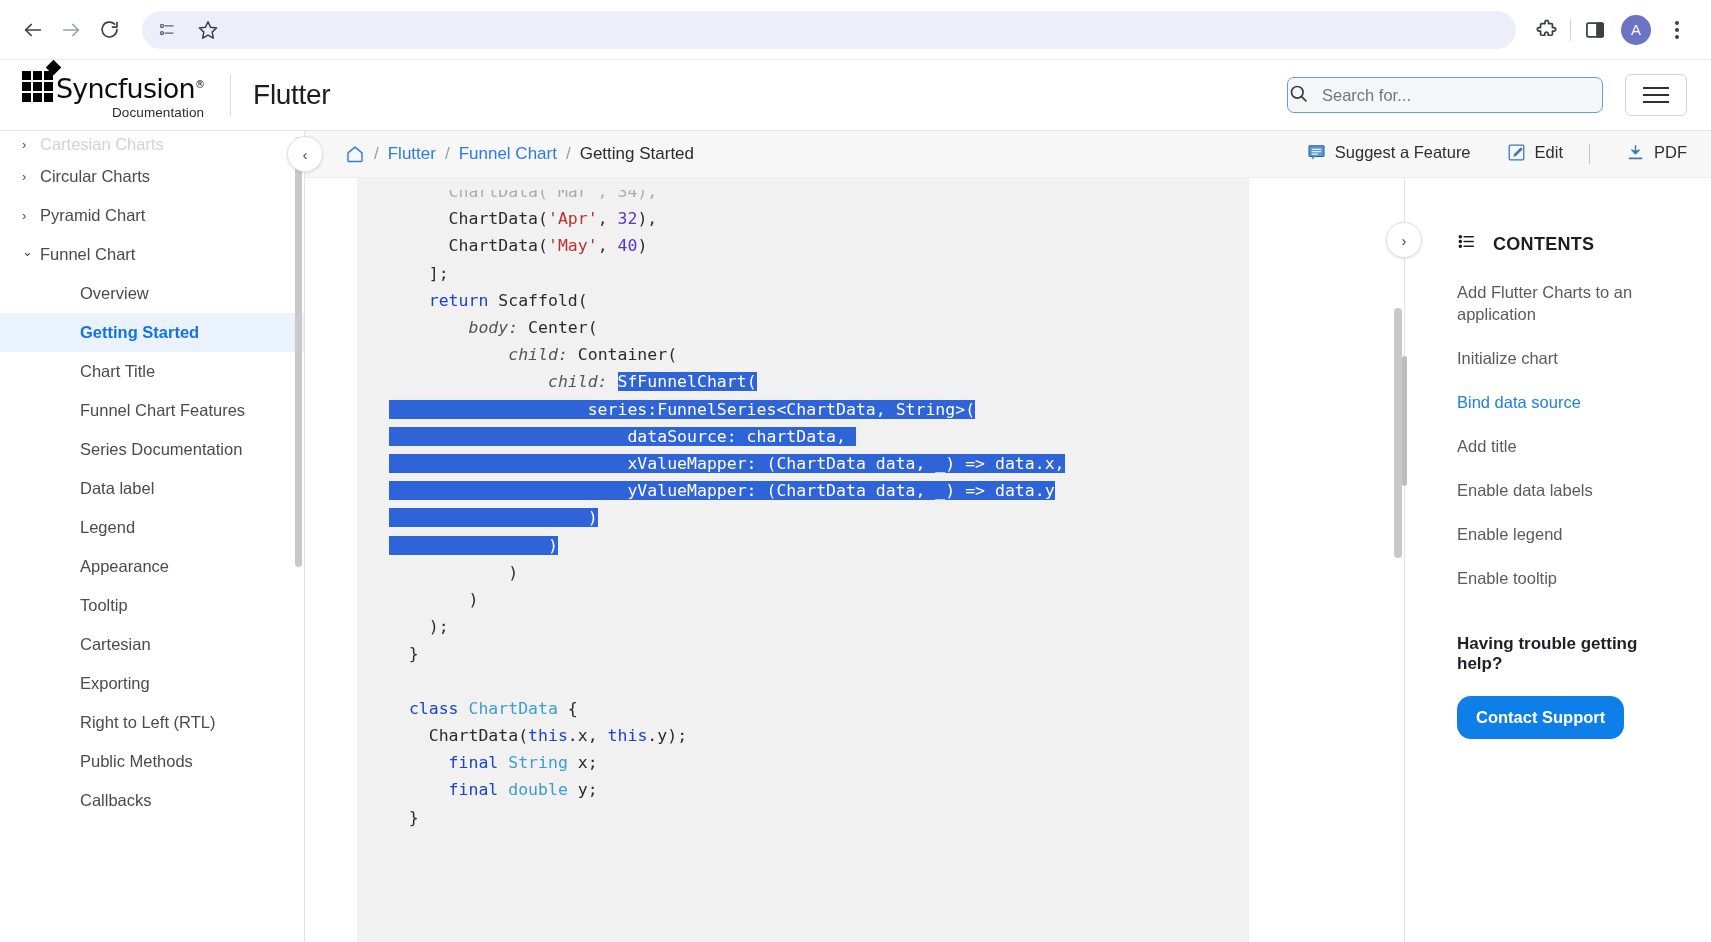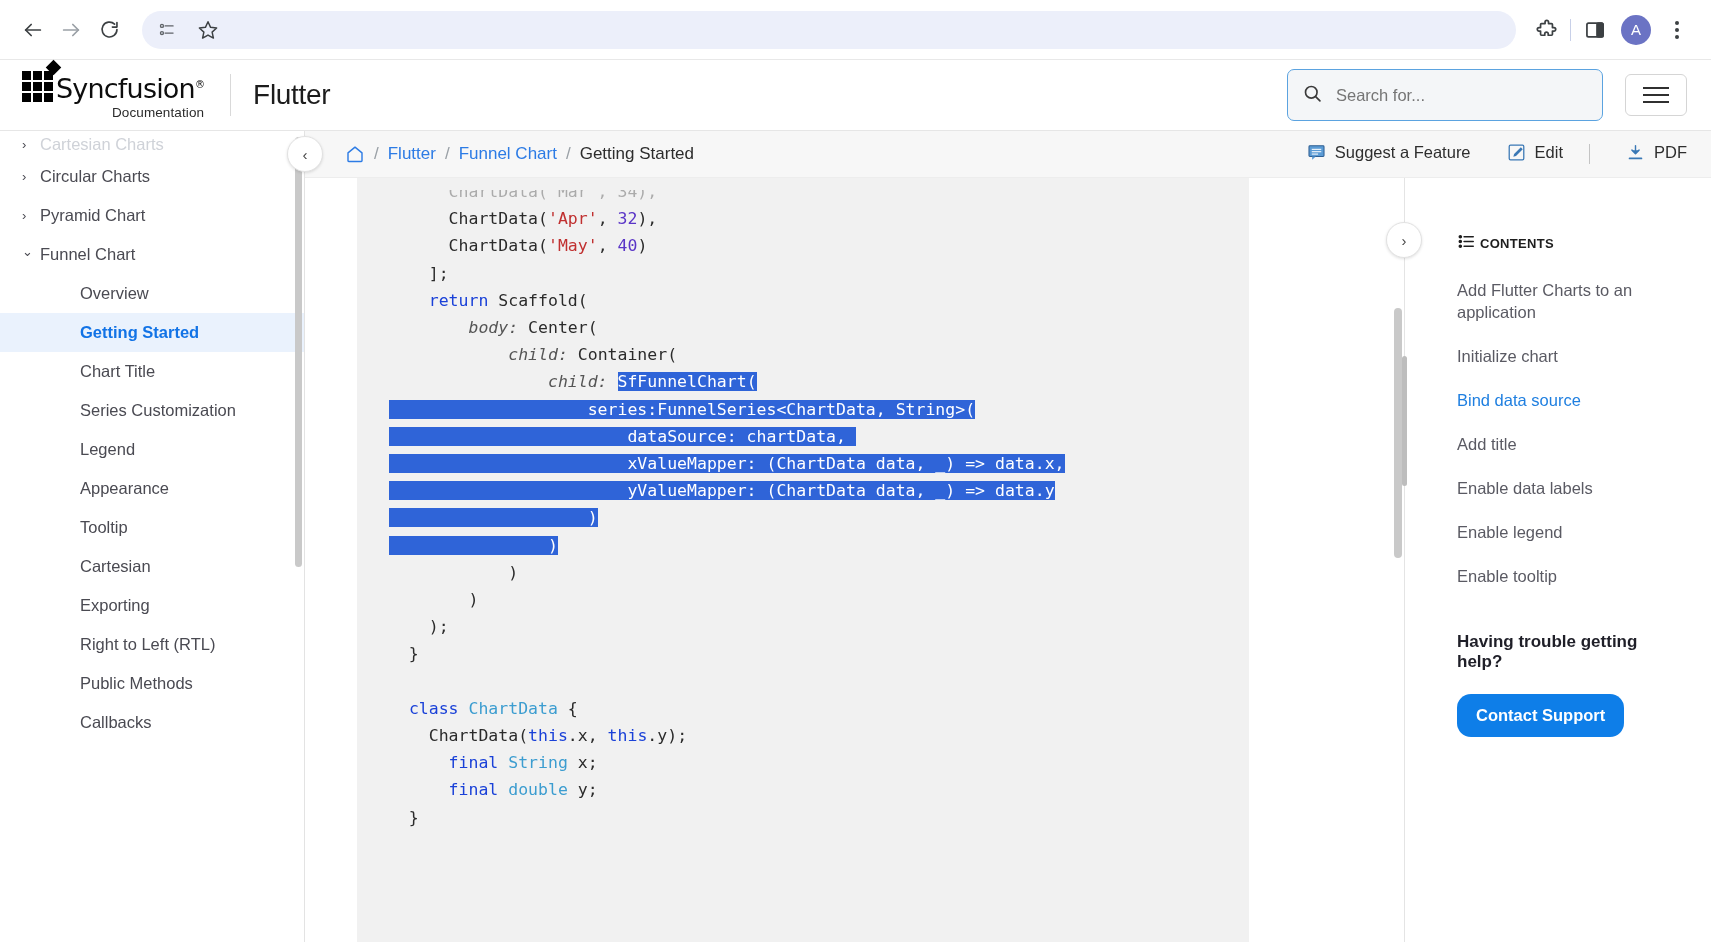--- a/index.html
+++ b/index.html
@@ -114,26 +114,26 @@
   }
   #brand-divider { width: 1px; height: 42px; background: #d9d9d9; margin: 0 22px 0 26px; }
   #product-name {
     font-size: 28px;
     color: #1c1c1c;
     font-weight: 400;
     letter-spacing: -0.3px;
   }
   #header-right { margin-left: auto; display: flex; align-items: center; gap: 22px; }
   #search-box {
-    width: 316px; height: 52px;
+    width: 316px; height: 36px;
     border: 1px solid #5ba3e0;
     border-radius: 7px;
     background: #f4f6f8;
     display: flex; align-items: center;
-    padding: 0 14px;
+    padding: 0 0;
   }
   #search-box svg { flex: none; }
   #search-input-text {
     border: none; background: transparent; outline: none;
     font-family: "Liberation Sans", sans-serif;
     font-size: 16.5px;
     color: #6f6f6f;
     margin-left: 11px;
     width: 100%;
   }
@@ -333,22 +333,22 @@
     background: #bdbdbd;
     border-radius: 3px;
   }
   #toc {
     width: 306px;
     flex: none;
     padding: 54px 26px 0 52px;
     background: #fff;
   }
   #toc-title {
-    display: flex; align-items: center; gap: 4px;
-    font-size: 13px;
+    display: flex; align-items: center; gap: 17px;
+    font-size: 18px;
     font-weight: 700;
     color: #1e1e1e;
     letter-spacing: 0.3px;
     margin-bottom: 26px;
     text-align: right;
   }
   .toc-link {
     display: block;
     font-size: 16.5px;
     color: #5a5a63;
@@ -505,21 +505,27 @@
           <div class="nav-item child">
             <span>Overview</span>
           </div>
           <div class="nav-item child active">
             <span>Getting Started</span>
           </div>
           <div class="nav-item child">
             <span>Chart Title</span>
           </div>
           <div class="nav-item child">
-            <span>Series Customization</span>
+            <span>Funnel Chart Features</span>
+          </div>
+          <div class="nav-item child">
+            <span>Series Documentation</span>
+          </div>
+          <div class="nav-item child">
+            <span>Data label</span>
           </div>
           <div class="nav-item child">
             <span>Legend</span>
           </div>
           <div class="nav-item child">
             <span>Appearance</span>
           </div>
           <div class="nav-item child">
             <span>Tooltip</span>
           </div>

